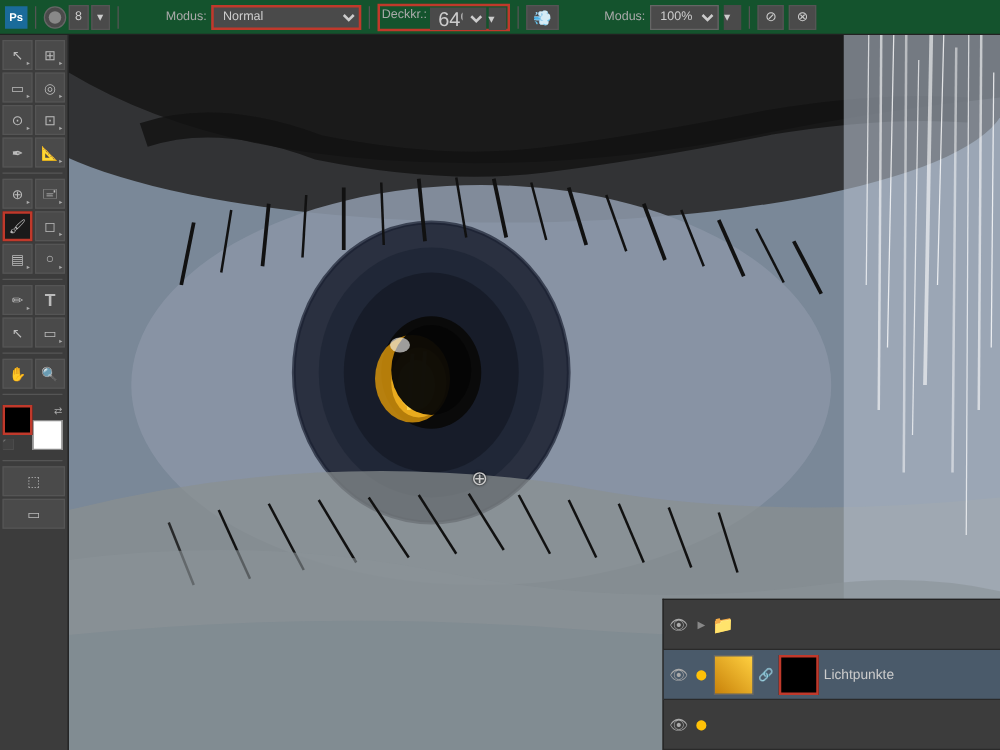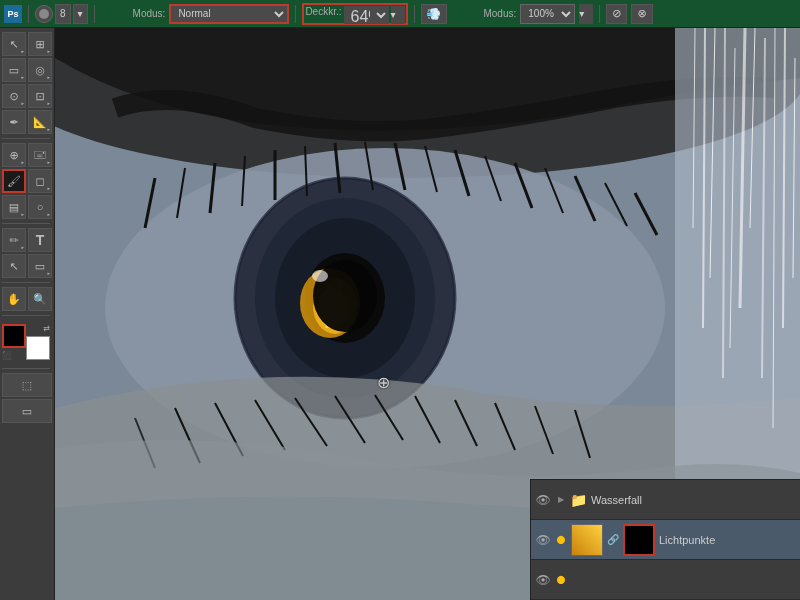--- a/index.html
+++ b/index.html
@@ -498,21 +498,20 @@
 
     
     <div id="layers-panel">
 
       <div class="layer-row">
         <div class="layer-eye-icon">👁</div>
         <div class="layer-expand">▶</div>
         <div style="width:16px;height:16px;display:flex;align-items:center;justify-content:center;">
           <span style="color:#c8821a;font-size:14px;">📁</span>
         </div>
-        <span class="layer-name">Wasserfall</span>
       </div>
 
       <div class="layer-row selected">
         <div class="layer-eye-icon">👁</div>
         <div class="layer-expand" style="color:#ffc107;">⬤</div>
 
         <div class="layer-thumb" style="background:#e6a817;">
           <div style="width:100%;height:100%;background:linear-gradient(45deg, #c8820a, #ffd040);"></div>
         </div>
 

